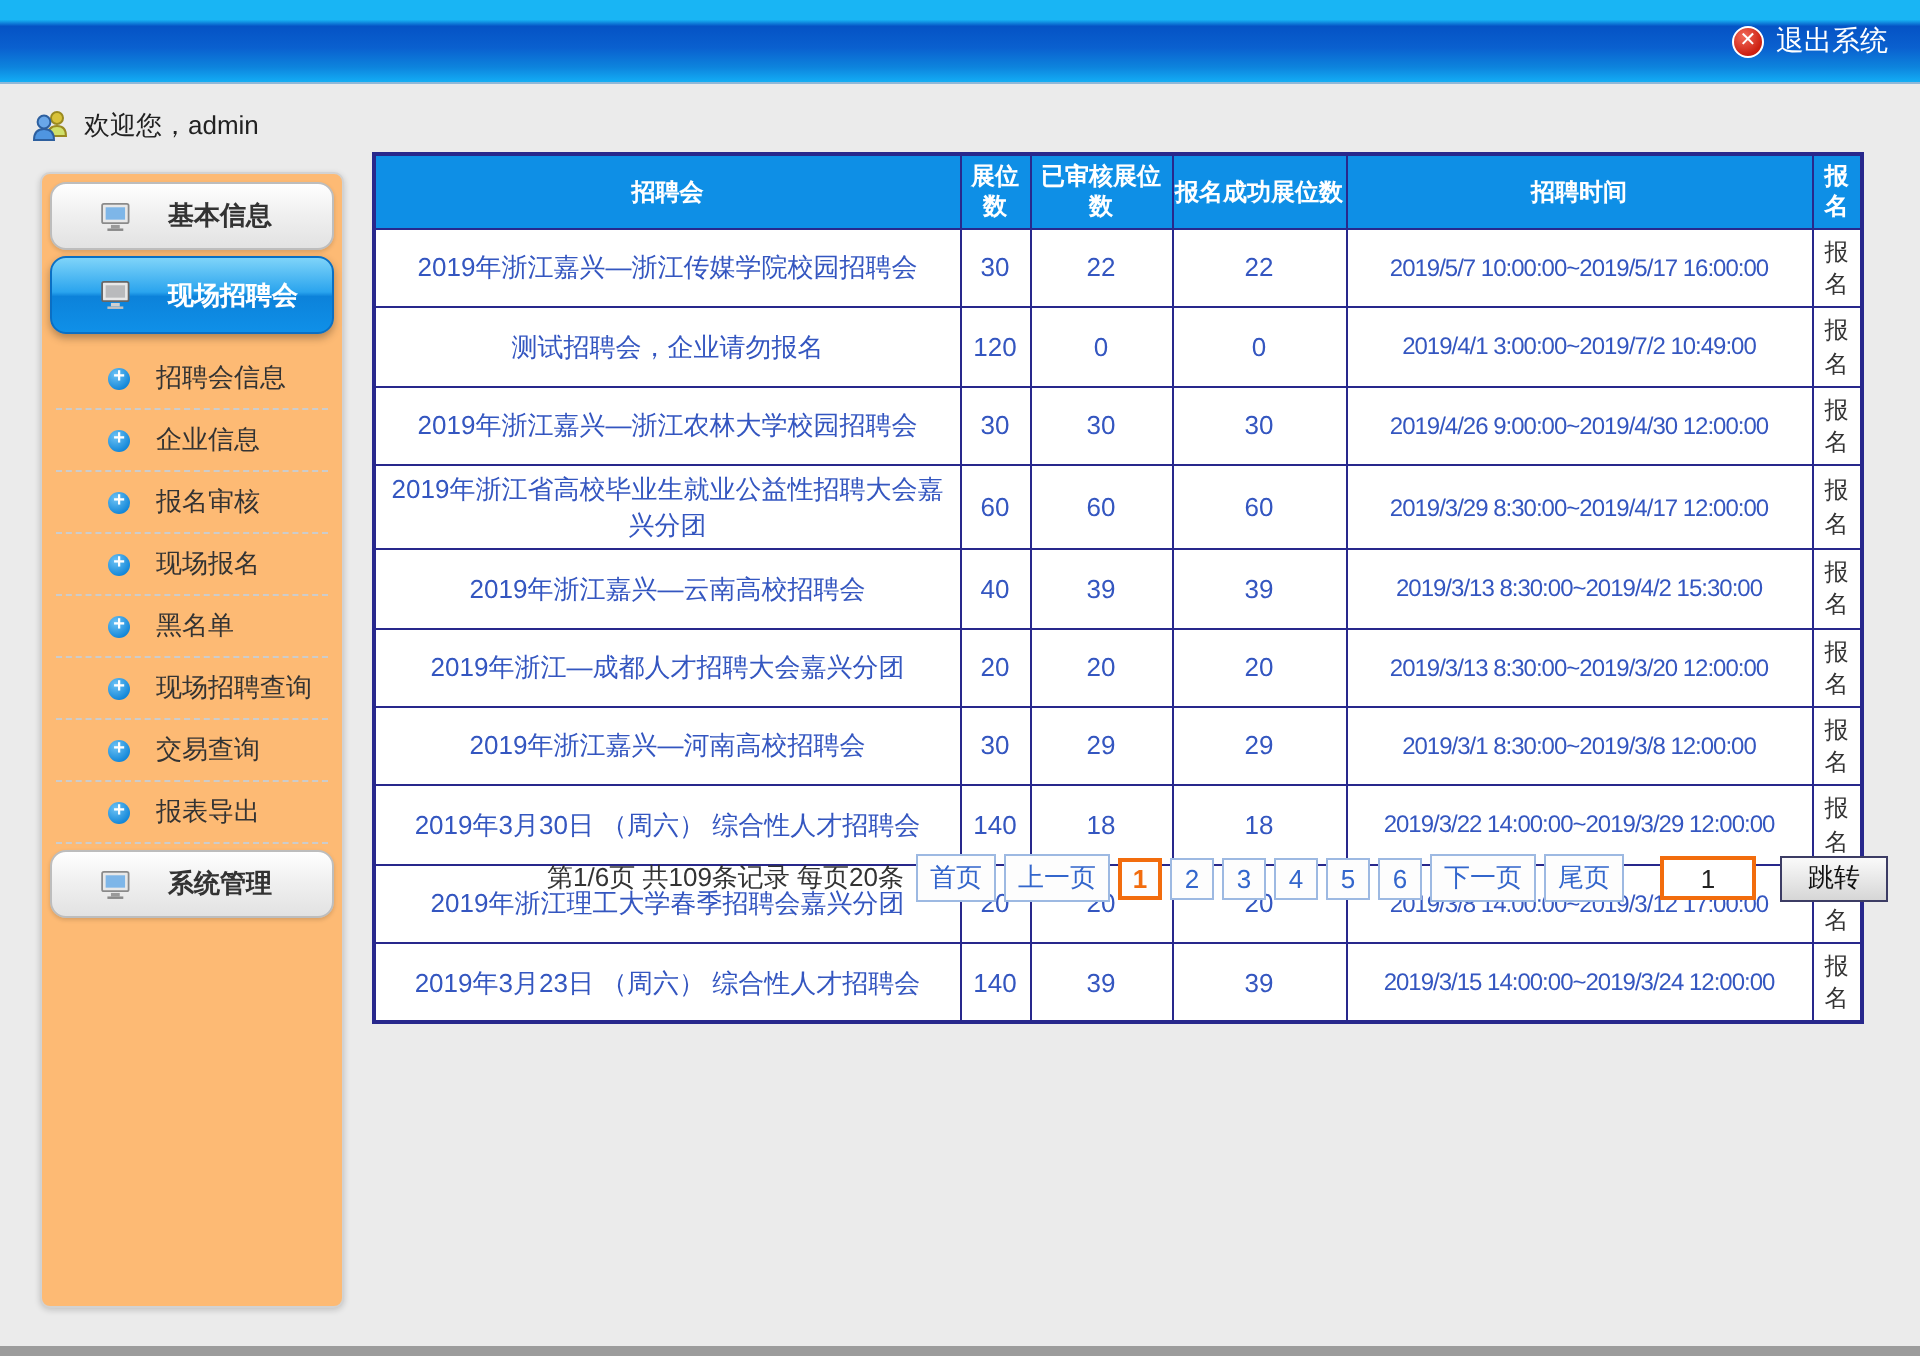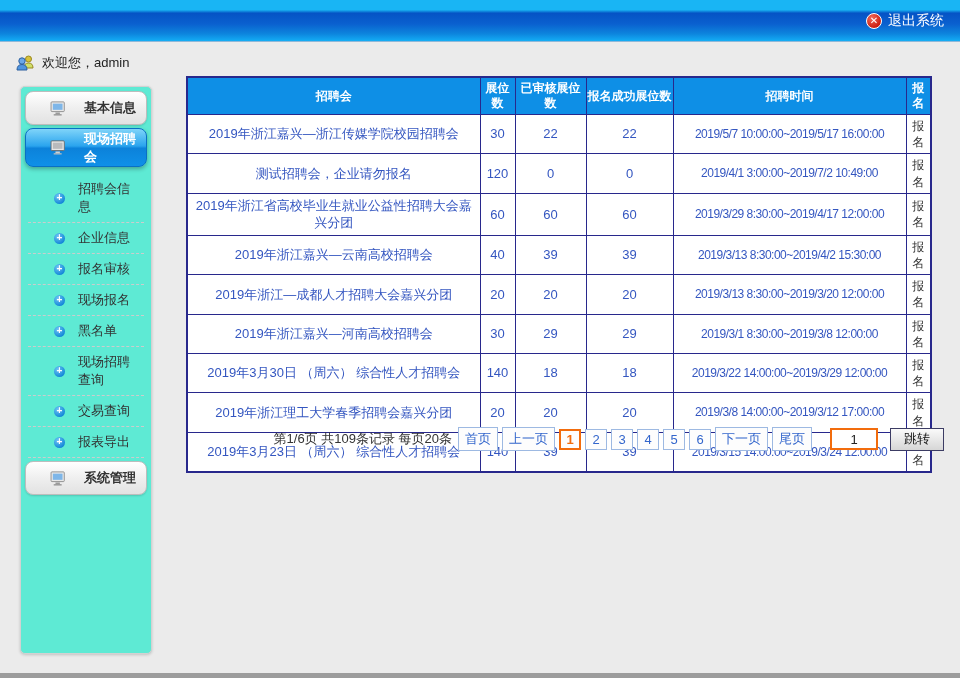--- a/index.html
+++ b/index.html
@@ -32,22 +32,22 @@
 
   
   .welcome {
     position:absolute; left:16px; top:54px;
     display:flex; align-items:center; gap:7px;
     font-size:13px; color:#222;
   }
 
   
   .sidebar {
-    position:absolute; left:20px; top:86px; width:132px; height:568px;
-    background:#5eead4; border:1px solid #d2d2d2; border-radius:5px;
+    position:absolute; left:20px; top:86px; width:152px; height:568px;
+    background:#fdba74; border:1px solid #d2d2d2; border-radius:5px;
     box-shadow:0 1px 3px rgba(0,0,0,.18);
     padding:3px;
   }
   .side-btn {
     height:34px; margin:1px 1px 3px 1px; border-radius:8px;
     border:1px solid #bdbdbd;
     background:linear-gradient(180deg,#ffffff 0%,#efefef 50%,#e2e2e2 100%);
     box-shadow:0 1px 2px rgba(0,0,0,.15);
     display:flex; align-items:center; gap:16px; padding-left:24px;
     font-size:13px; font-weight:bold; color:#333; cursor:pointer;
@@ -232,20 +232,28 @@
         </tr>
         <tr>
           <td class="c-name">测试招聘会，企业请勿报名</td>
           <td class="c-num">120</td>
           <td class="c-num">0</td>
           <td class="c-num">0</td>
           <td class="c-time">2019/4/1 3:00:00~2019/7/2 10:49:00</td>
           <td class="c-action">报名</td>
         </tr>
         <tr>
+          <td class="c-name">2019年浙江嘉兴—浙江农林大学校园招聘会</td>
+          <td class="c-num">30</td>
+          <td class="c-num">30</td>
+          <td class="c-num">30</td>
+          <td class="c-time">2019/4/26 9:00:00~2019/4/30 12:00:00</td>
+          <td class="c-action">报名</td>
+        </tr>
+        <tr>
           <td class="c-name">2019年浙江省高校毕业生就业公益性招聘大会嘉兴分团</td>
           <td class="c-num">60</td>
           <td class="c-num">60</td>
           <td class="c-num">60</td>
           <td class="c-time">2019/3/29 8:30:00~2019/4/17 12:00:00</td>
           <td class="c-action">报名</td>
         </tr>
         <tr>
           <td class="c-name">2019年浙江嘉兴—云南高校招聘会</td>
           <td class="c-num">40</td>

